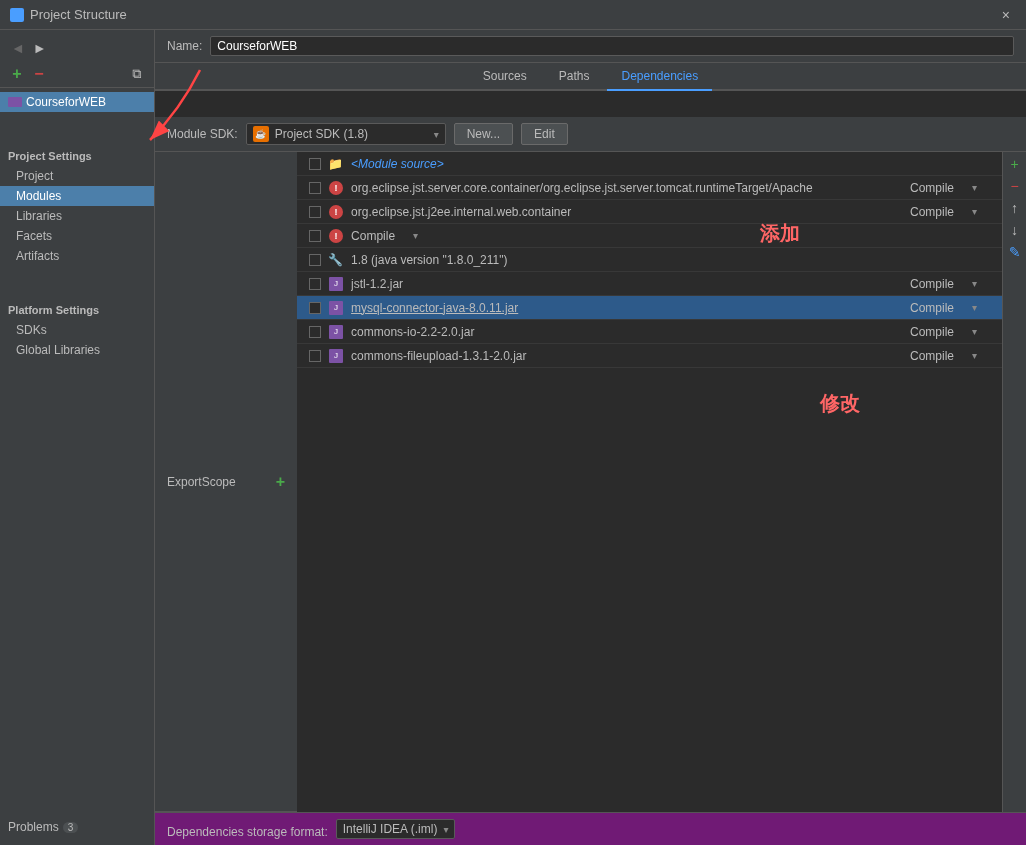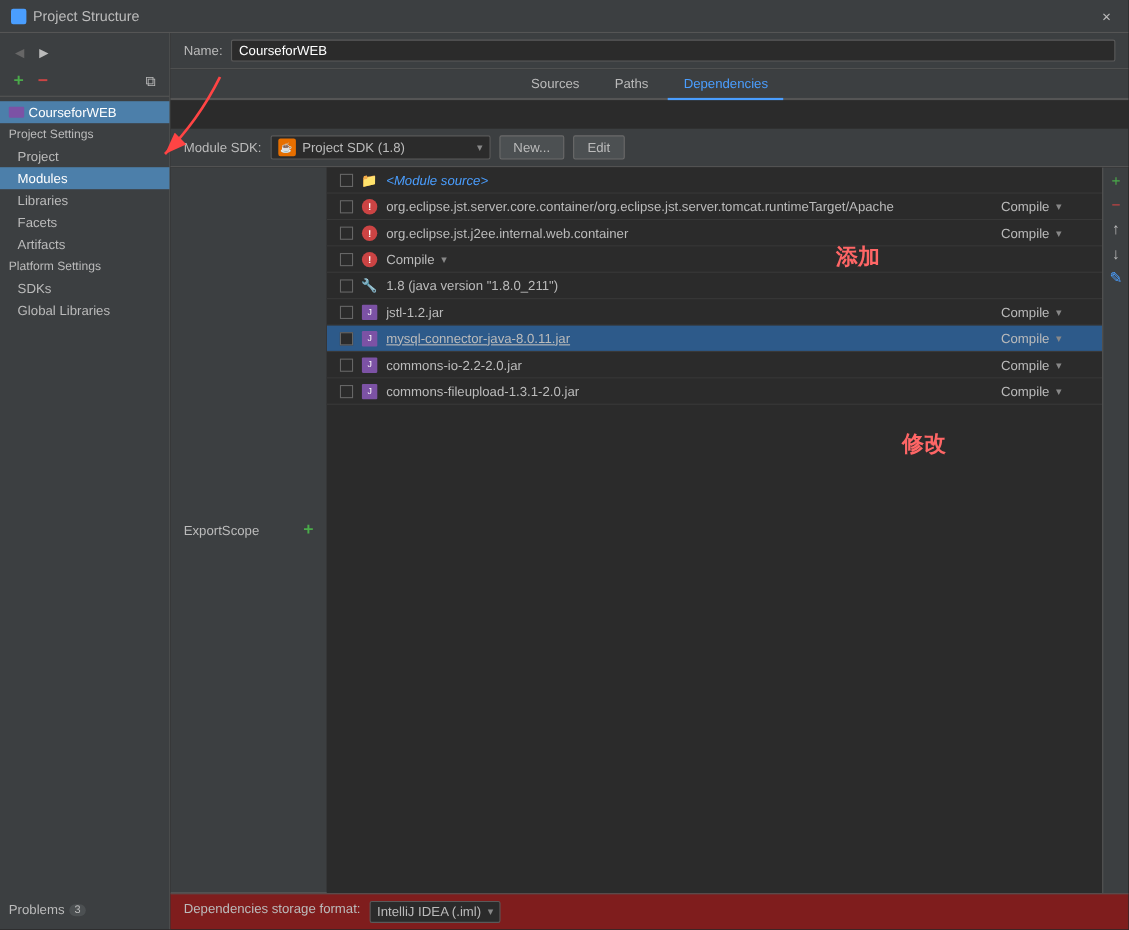--- a/index.html
+++ b/index.html
@@ -82,23 +82,24 @@
       font-size: 14px;
       border-radius: 2px;
     }
     .toolbar-btn.copy-btn {
       margin-left: auto;
     }
 
     .sidebar-section-header {
       padding: 4px 8px;
       font-size: 11px;
-      font-weight: normal;
+      font-weight: bold;
       color: #bbbbbb;
       cursor: default;
+      margin-top: 34px;
     }
 
     .sidebar-item {
       padding: 3px 8px 3px 16px;
       cursor: pointer;
       color: #bbbbbb;
       font-size: 12px;
     }
     .sidebar-item.active {
       background: #4c7faa;
@@ -307,21 +308,21 @@
       white-space: nowrap;
       overflow: hidden;
       text-overflow: ellipsis;
     }
     .dep-name.module-source { color: #4a9eff; font-style: italic; }
     .dep-name.underline { text-decoration: underline; }
 
     .dep-scope {
       display: flex;
       align-items: center;
-      gap: 6px;
+      gap: 18px;
       color: #bbbbbb;
       font-size: 12px;
       min-width: 80px;
       cursor: pointer;
     }
     .dep-scope-arrow { font-size: 10px; color: #888; }
 
     
     .dep-actions {
       width: 24px;
@@ -350,24 +351,24 @@
 
     .dep-content-row {
       display: flex;
       flex: 1;
       overflow: hidden;
     }
 
     
     .bottom-bar {
       padding: 6px 12px;
-      background: #7f1d1d;
+      background: #701a75;
       border-top: 1px solid #555;
       display: flex;
-      align-items: flex-start;
+      align-items: flex-end;
       gap: 8px;
     }
     .bottom-label { color: #bbbbbb; font-size: 12px; }
     .bottom-select {
       display: flex;
       align-items: center;
       background: #2b2b2b;
       border: 1px solid #5a5a5a;
       padding: 2px 6px;
       border-radius: 2px;

